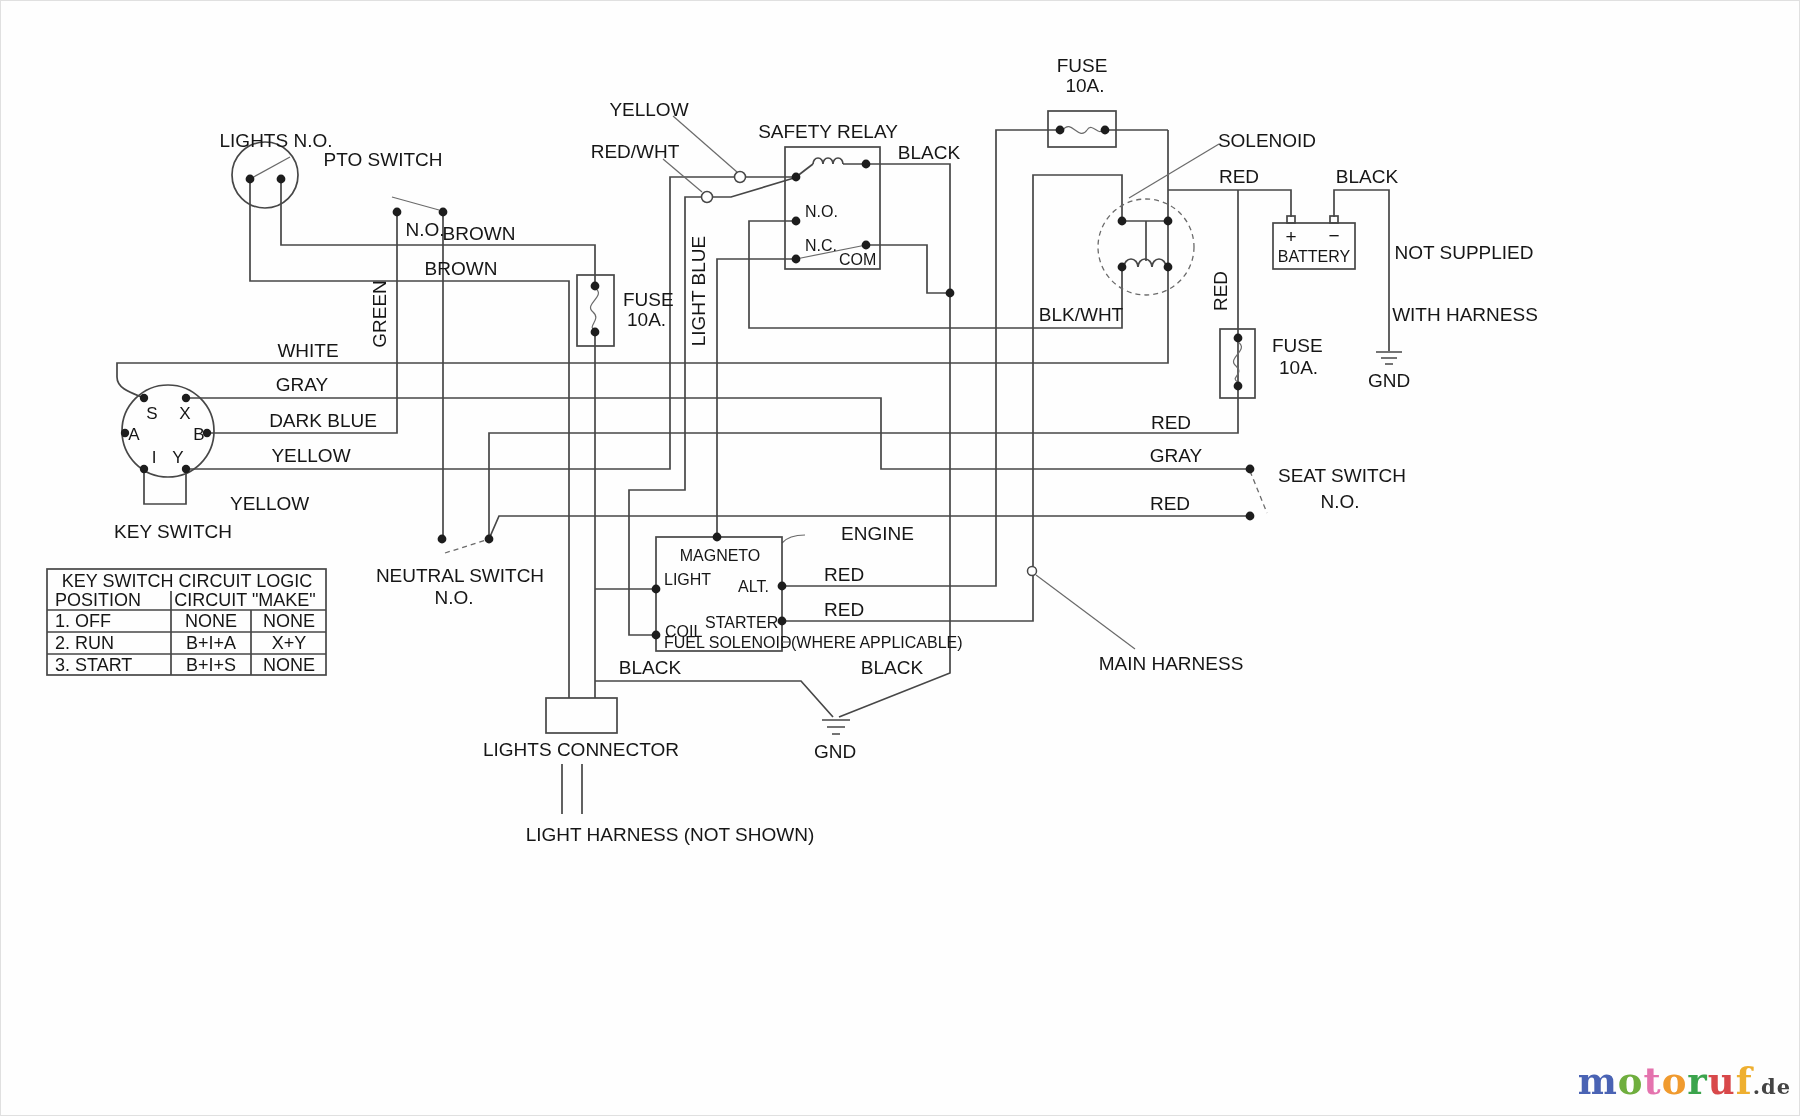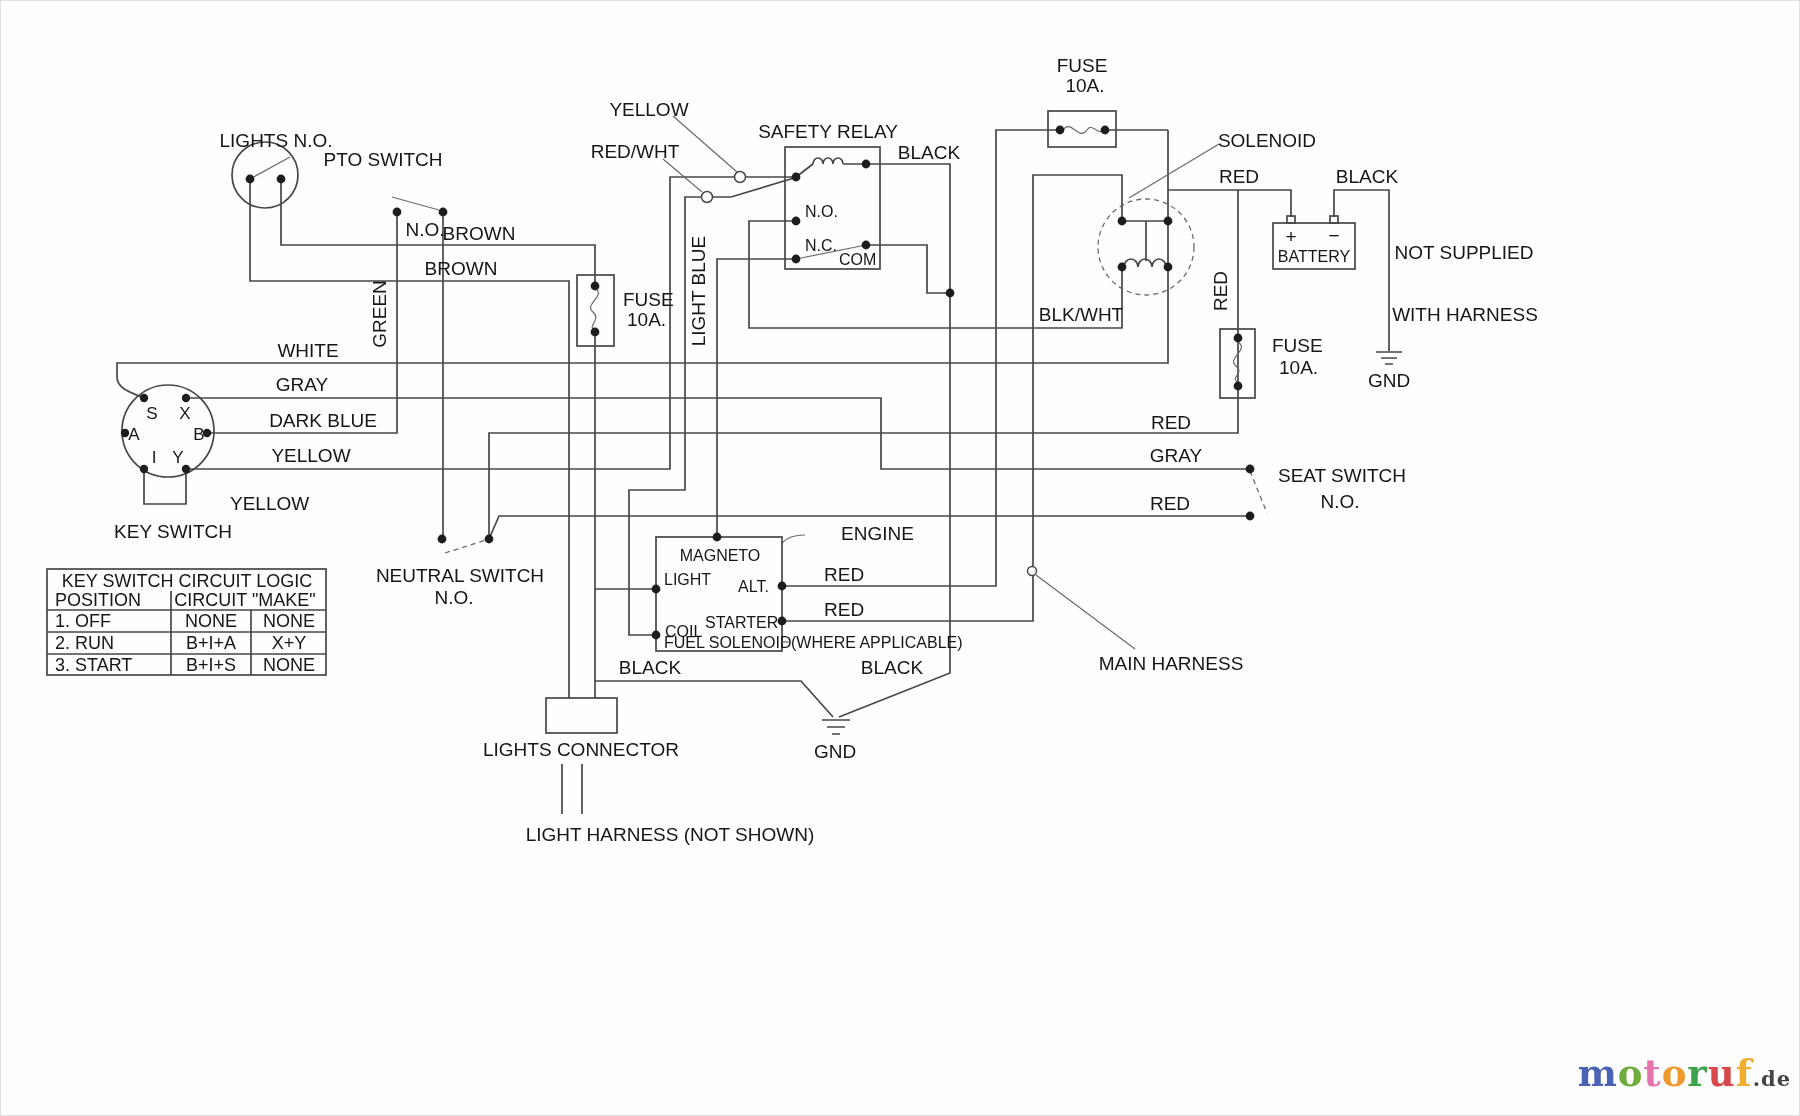--- a/index.html
+++ b/index.html
@@ -10,21 +10,21 @@
   .lbl{font-size:19px;}
   .sm{font-size:16px;}
   .ltr{font-size:17px;}
   .tb{font-size:18px;}
   .wire{stroke:#474747;stroke-width:1.7;fill:none;}
   .thin{stroke:#6a6a6a;stroke-width:1.2;fill:none;}
   .dash{stroke:#6a6a6a;stroke-width:1.3;fill:none;stroke-dasharray:5 4;}
   .box{stroke:#474747;stroke-width:1.7;fill:none;}
   .dot{fill:#1d1d1d;}
   .oc{fill:#fff;stroke:#474747;stroke-width:1.5;}
-  .logo{position:absolute;right:8px;bottom:20px;font-family:"DejaVu Serif","Liberation Serif",serif;
+  .logo{position:absolute;right:8px;bottom:12px;font-family:"DejaVu Serif","Liberation Serif",serif;
         font-weight:bold;font-size:37px;letter-spacing:1px;}
   .logo .tld{font-size:21px;color:#444;font-weight:bold;}
 </style>
 </head>
 <body>
 
 <div class="stage">
 <svg width="1800" height="1116" viewBox="0 0 1800 1116">
 
   <g>

